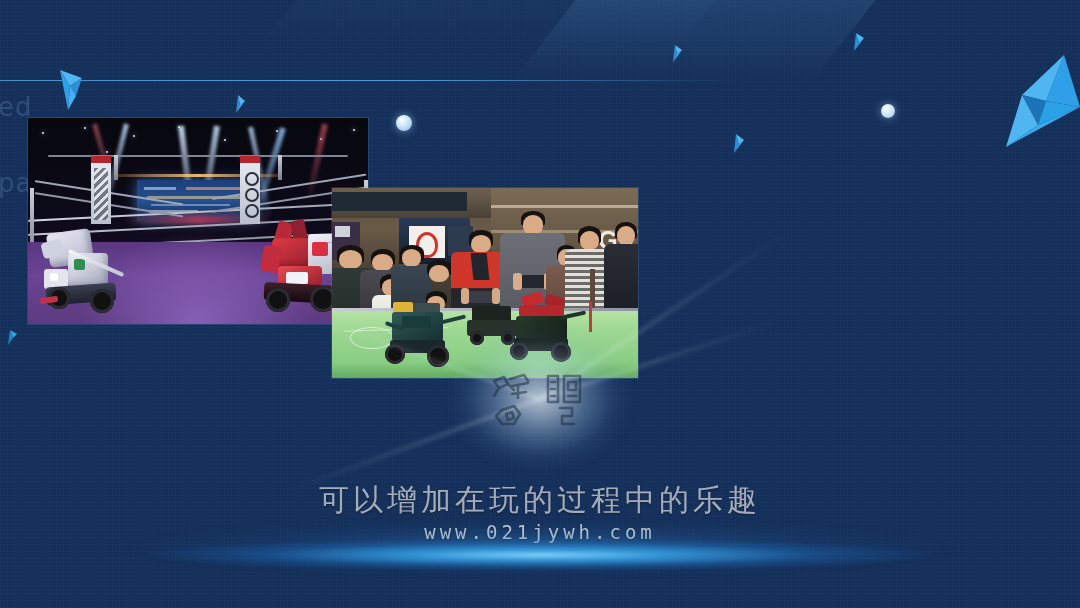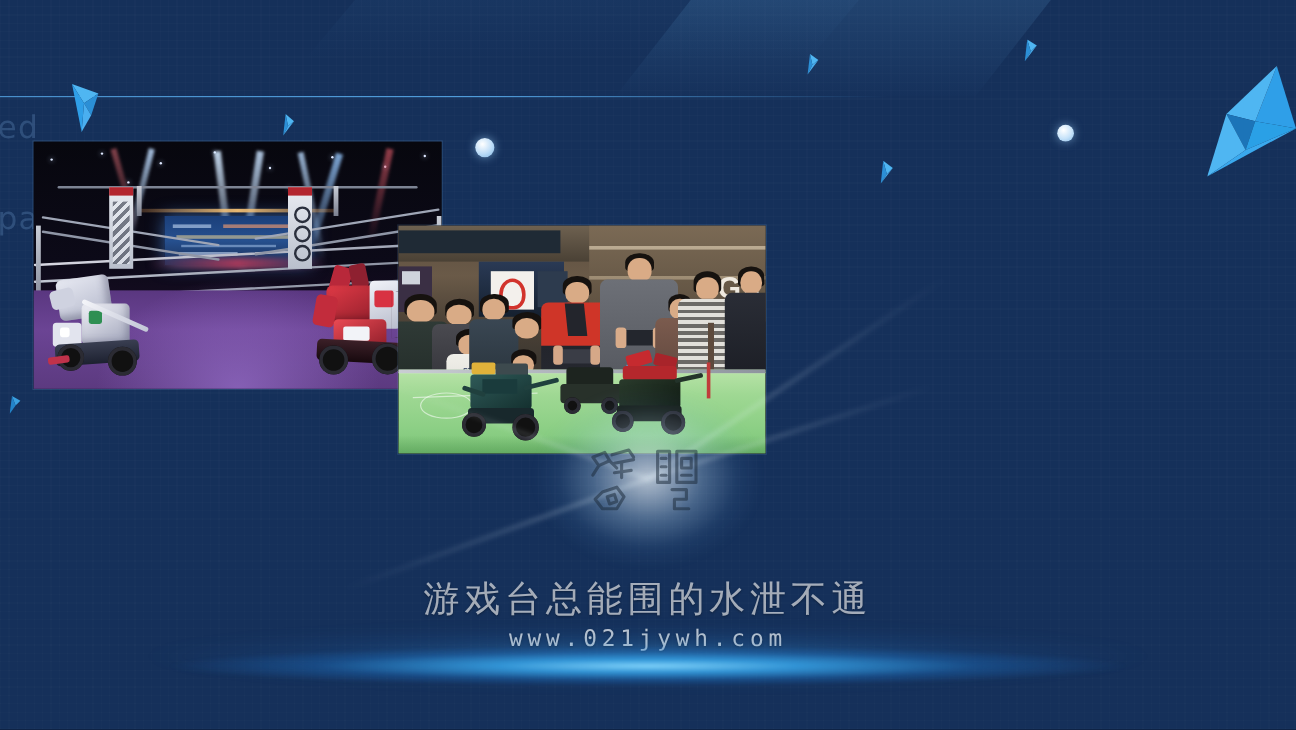--- a/index.html
+++ b/index.html
@@ -482,21 +482,21 @@
       <path d="M63 17 L67 17"></path>
       <path d="M63 24 L67 24"></path>
       <path d="M76 4 L92 4 L92 30 L76 30 Z"></path>
       <path d="M80 10 L88 10 L88 18 L80 18 Z"></path>
       <path d="M80 24 L88 24"></path>
 
       <path d="M14 38 L26 34 L32 42 L26 52 L14 52 L8 44 Z"></path>
       <path d="M18 42 L24 40 L26 46 L20 48 Z"></path>
       <path d="M72 36 L84 36 L84 44 L74 44 L74 52 L86 52"></path>
     </svg>
-    <div class="wm-name">游戏台总能围的水泄不通</div>
+    <div class="wm-name">可以增加在玩的过程中的乐趣</div>
     <div class="wm-url">www.021jywh.com</div>
   </div>
 
 
   <div class="bottom-swoosh2"></div>
   <div class="bottom-swoosh"></div>
 
 </div>
 
 </body></html>

